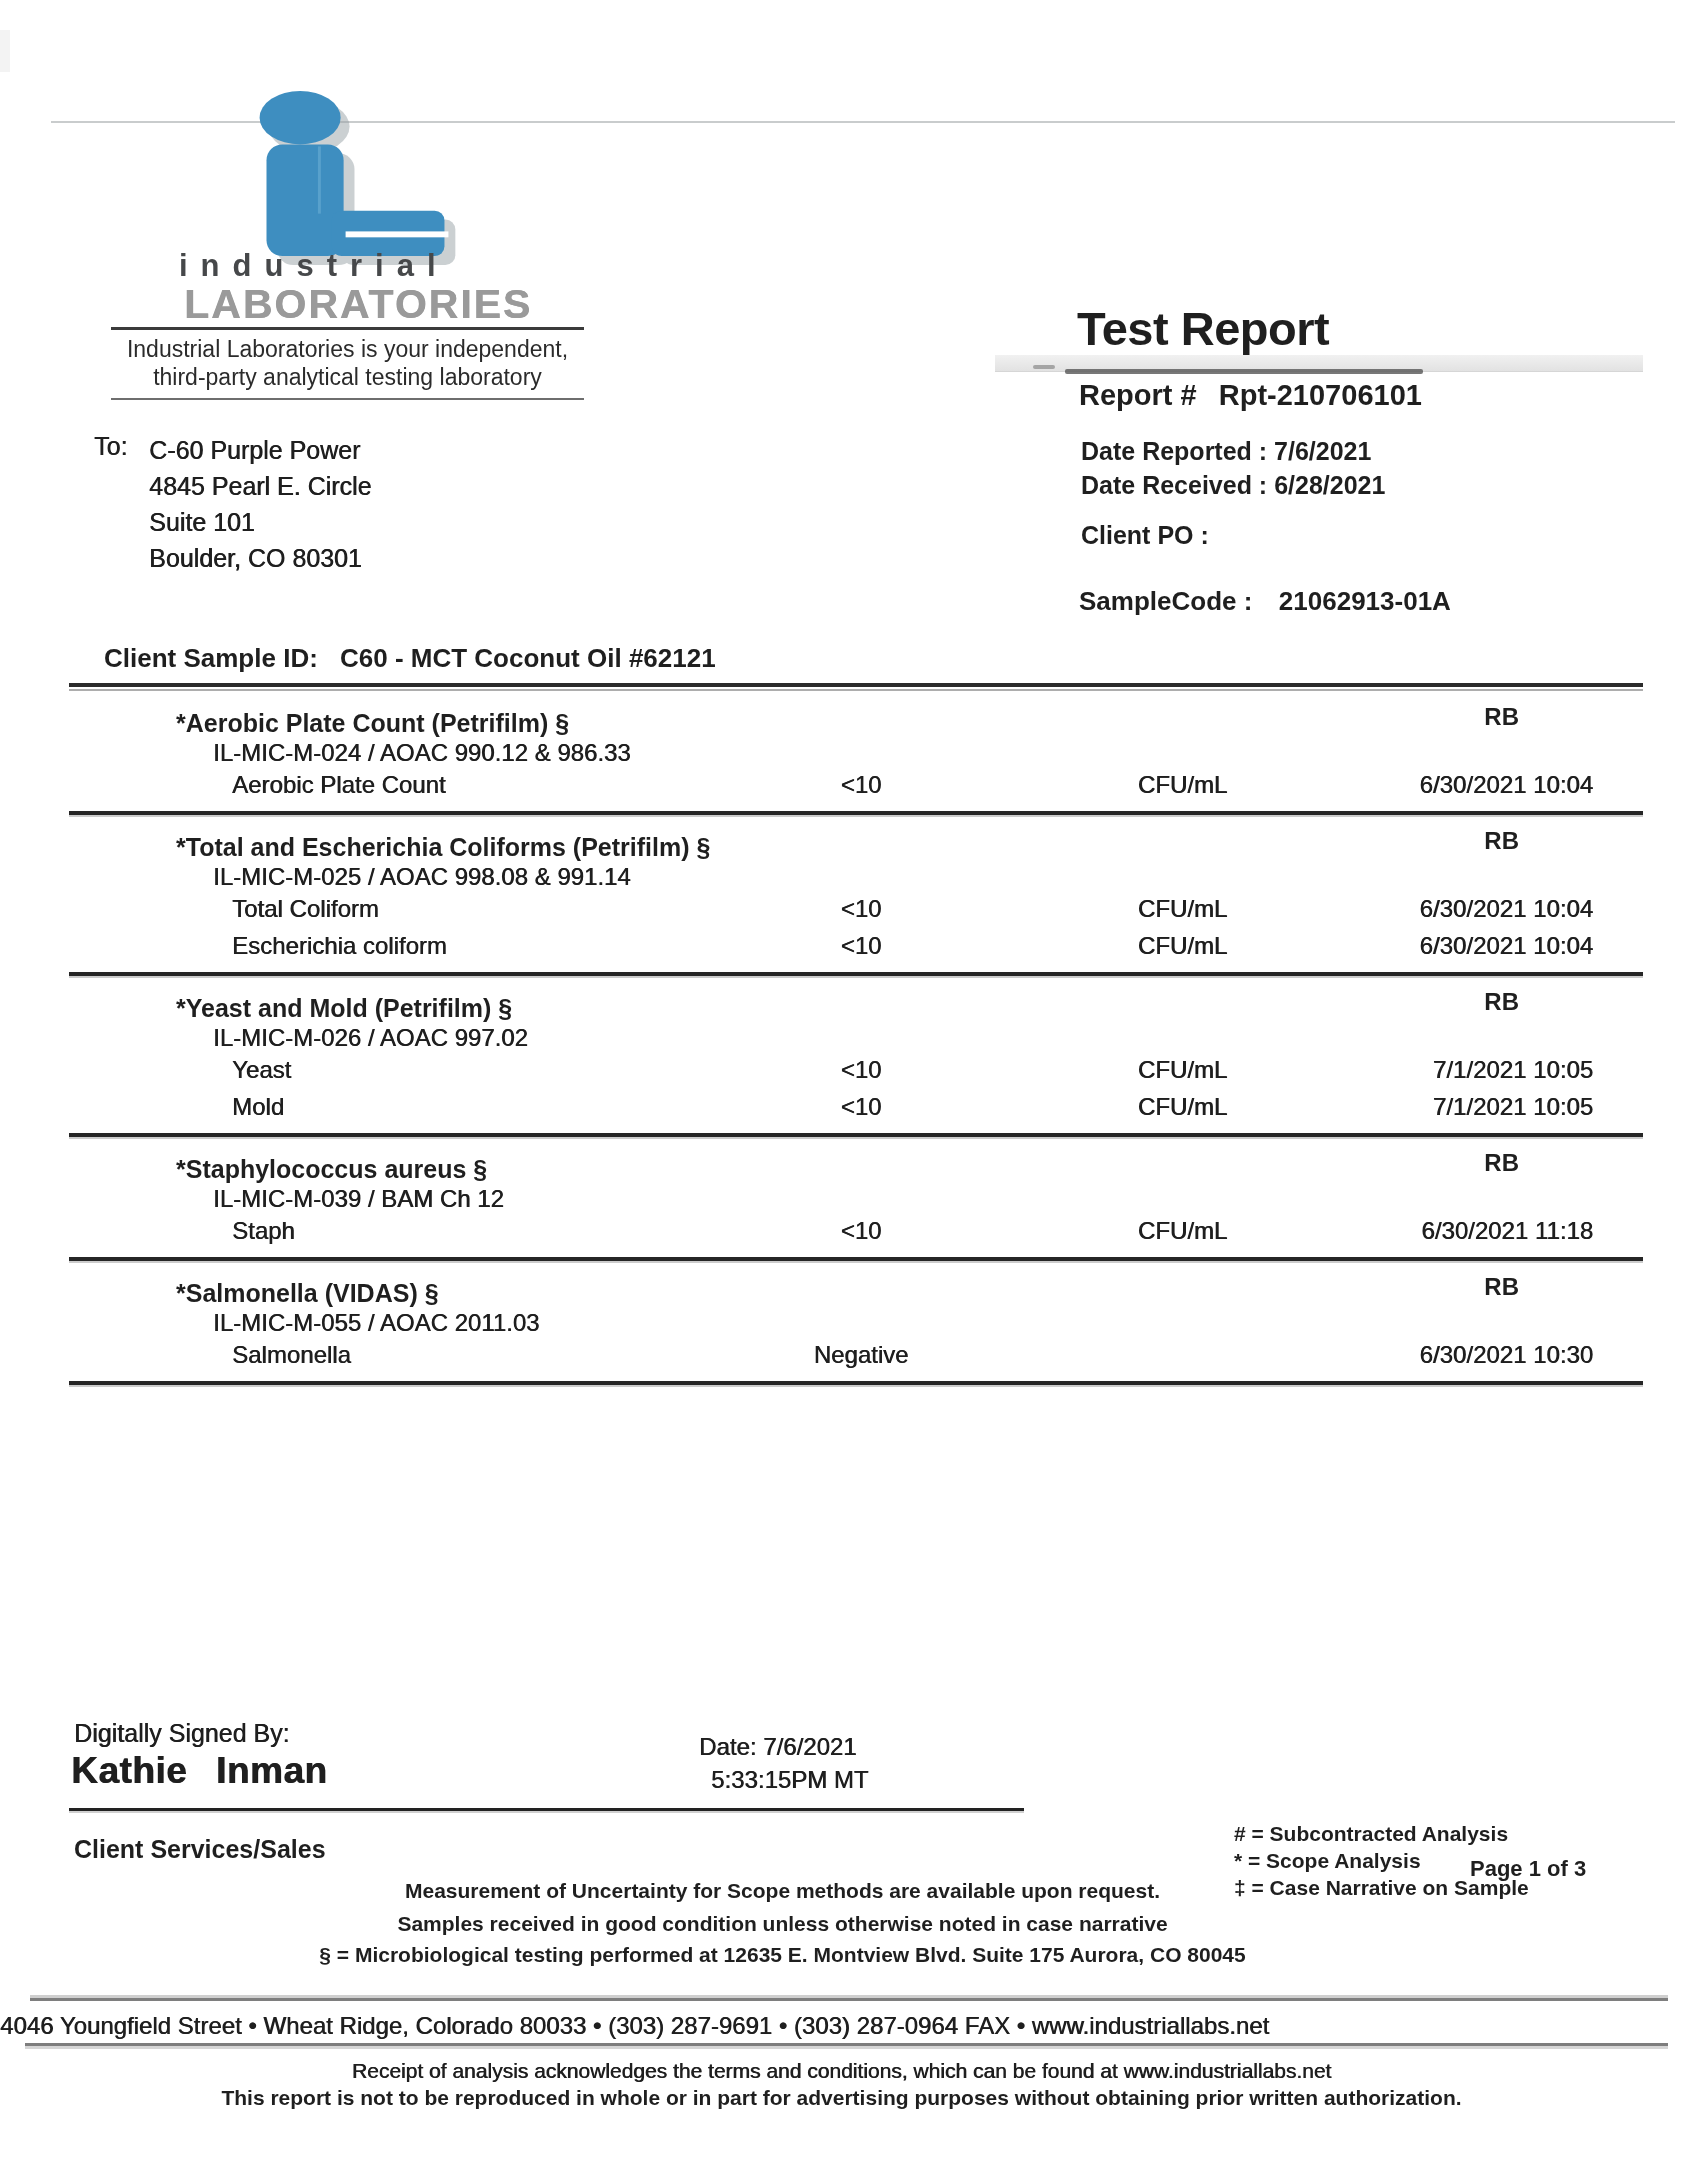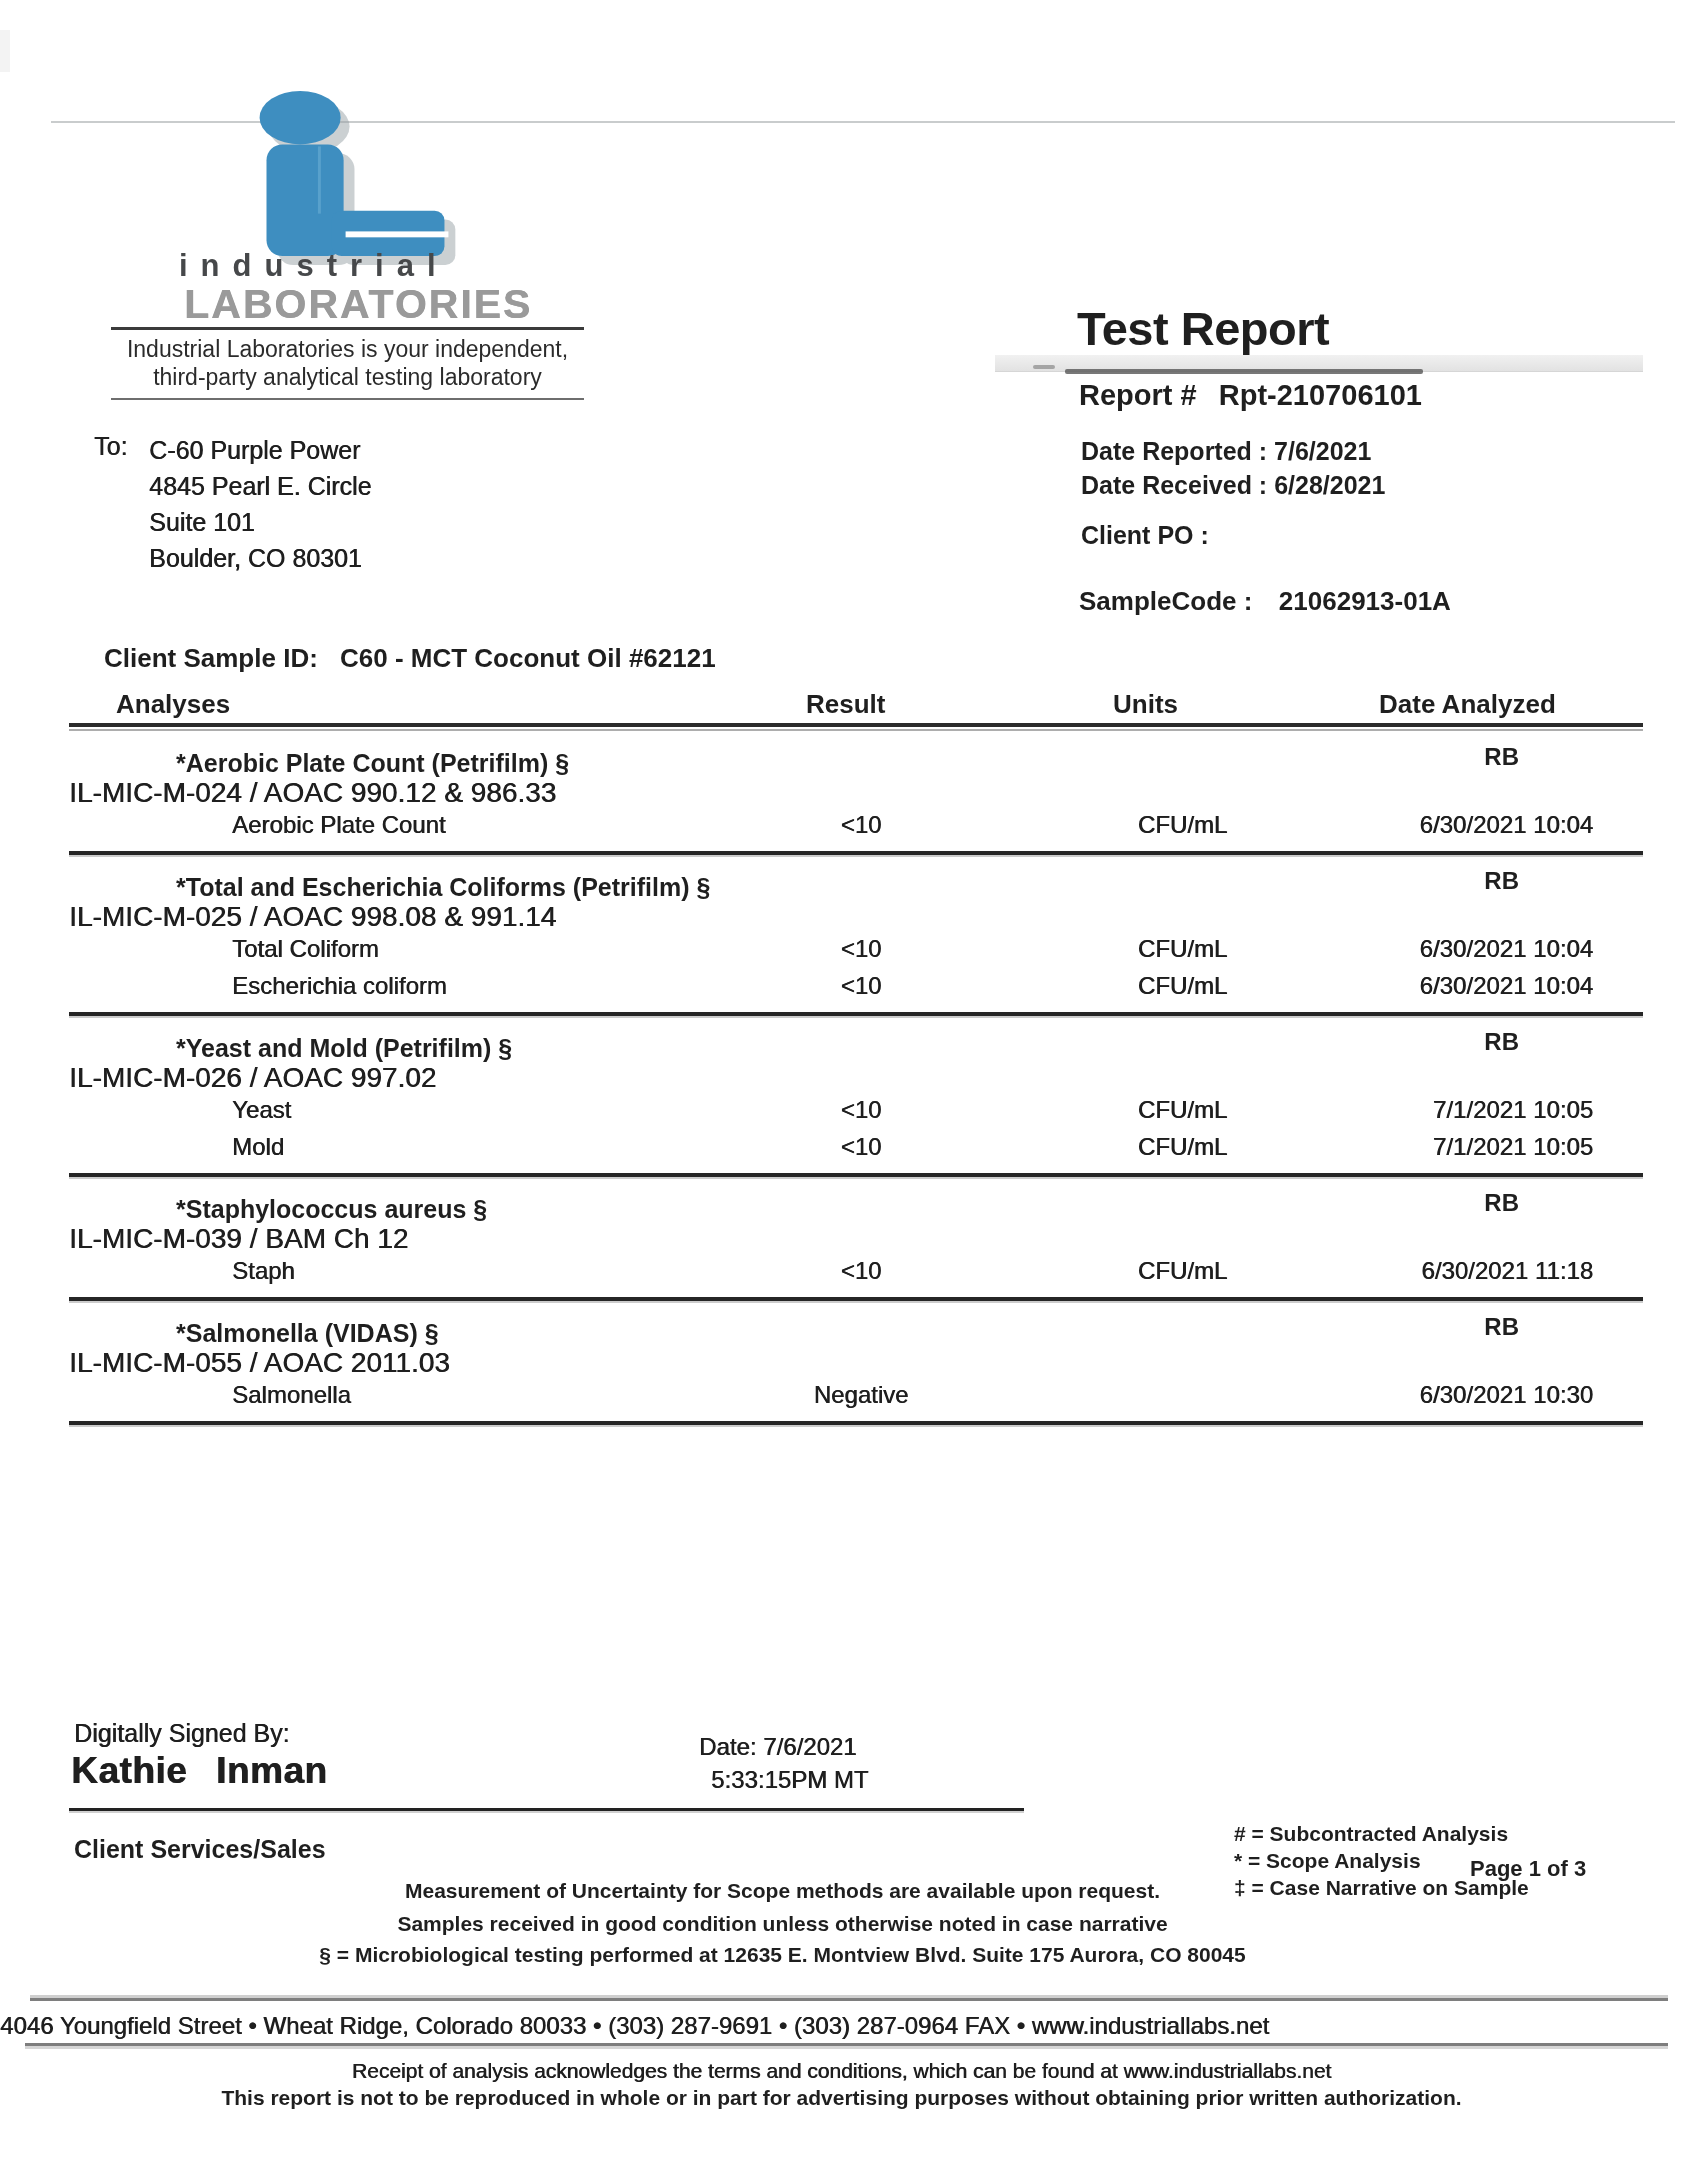--- a/index.html
+++ b/index.html
@@ -36,21 +36,21 @@
   .rtable{left:69px;top:683px;width:1574px;}
   .thead{position:relative;height:40px;font-size:26px;font-weight:700;}
   .th{position:absolute;top:6px;}
   .th-analyses{left:47px;} .th-result{left:737px;} .th-units{left:1044px;} .th-date{left:1310px;}
   .dline .l1{height:4px;background:#2b2b2b;}
   .dline .l2{height:2px;background:#adadad;margin-top:2px;}
   .tgroup{position:relative;padding:18px 0 8px 0;border-bottom:4px solid #262626;box-shadow:0 2px 0 rgba(128,128,128,.4);}
   .g-head{position:relative;height:30px;}
   .g-analysis{position:absolute;left:107px;font-size:25px;font-weight:700;}
   .g-analyst{position:absolute;left:1188px;top:-6px;width:262px;text-align:right;font-size:24px;font-weight:700;}
-  .g-method{height:27px;line-height:27px;font-size:28px;}
+  .g-method{margin-left:144px;height:27px;line-height:27px;font-size:24px;}
   .trow{position:relative;height:37px;line-height:37px;font-size:24px;}
   .c-name{position:absolute;left:163px;}
   .c-result{position:absolute;left:584px;width:416px;text-align:center;}
   .c-units{position:absolute;left:980px;width:267px;text-align:center;}
   .c-date{position:absolute;left:1178px;width:346px;text-align:right;}
   
   .sig-label{left:74px;top:1719px;font-size:25px;}
   .sig-name{left:71px;top:1750px;font-size:37px;font-weight:700;letter-spacing:0.5px;word-spacing:18px;text-shadow:0.8px 0 0 currentColor;}
   .sig-date{left:699px;top:1733px;font-size:24px;}
   .sig-time{left:711px;top:1766px;font-size:24px;}
@@ -128,26 +128,20 @@
   <div class="abs rpt-sample">
     <span>SampleCode :</span>
     <span class="gap"></span>
     <span>21062913-01A</span>
   </div>
 
   <div class="abs csid-label">Client Sample ID:</div>
   <div class="abs csid-value">C60 - MCT Coconut Oil #62121</div>
 
   <div class="abs rtable">
-    <div class="thead">
-      <span class="th th-analyses">Analyses</span>
-      <span class="th th-result">Result</span>
-      <span class="th th-units">Units</span>
-      <span class="th th-date">Date Analyzed</span>
-    </div>
     <div class="dline">
         <div class="l1"></div>
         <div class="l2"></div>
       </div>
 
     <div class="tgroup">
       <div class="g-head">
         <span class="g-analysis">*Aerobic Plate Count (Petrifilm) §</span>
         <span class="g-analyst">RB</span>
       </div>

